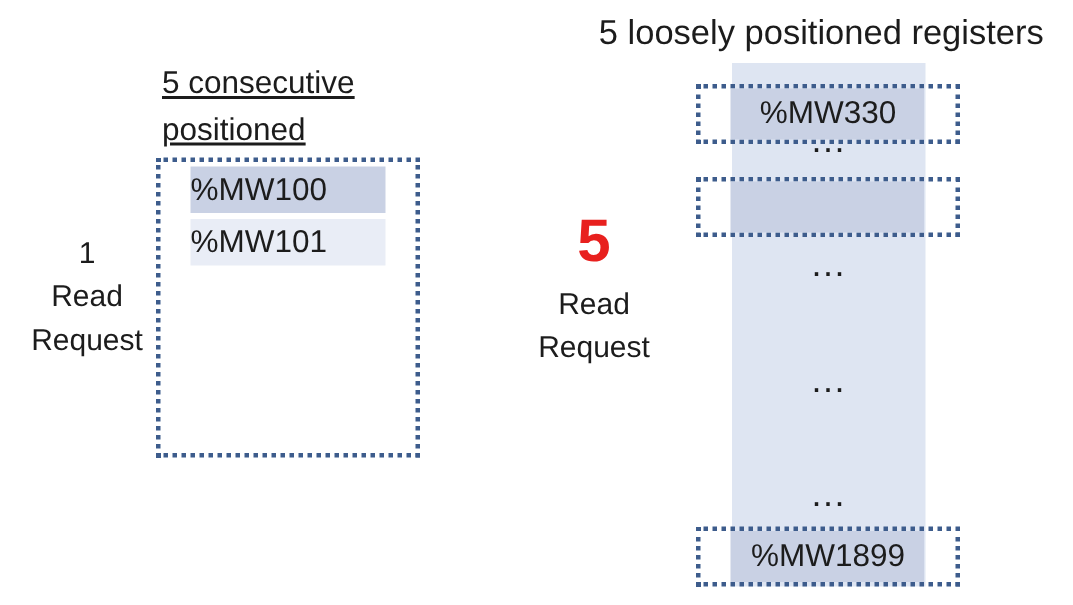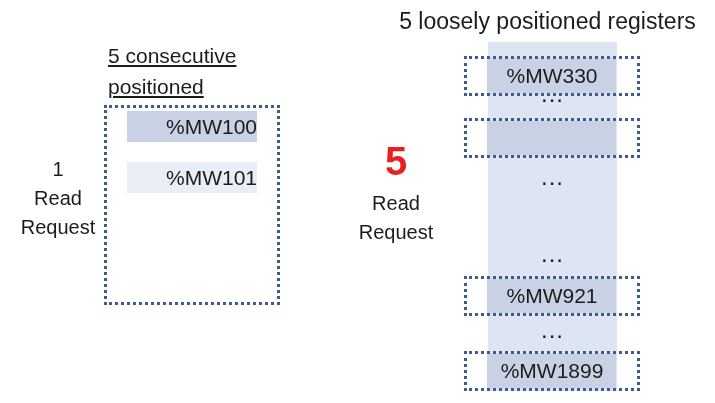--- a/index.html
+++ b/index.html
@@ -42,22 +42,22 @@
     left: 104px;
     top: 105px;
     width: 176px;
     height: 200px;
     box-sizing: border-box;
     border: 3px dotted var(--dotted-border, #3d5c8c);
     padding: 3px 20px 0 20px;
   }
   .cell {
     height: 31px;
-    margin-bottom: 20px;
-    text-align: right;
+    margin-bottom: 4px;
+    text-align: left;
     font-size: 21px;
     line-height: 31px;
   }
   .cell.dark  { background: var(--cell-dark,  #c9d1e4); }
   .cell.light { background: var(--cell-light, #e9edf6); }
 
   
   .right-title {
     position: absolute;
     left: 390px;
@@ -174,24 +174,20 @@
   </div>
   <div class="gap-dots gdots1">...</div>
 
   <div class="rbox rbox2">
     <div class="band"></div>
   </div>
   <div class="gap-dots gdots2">...</div>
 
   <div class="gap-dots gdots3">...</div>
 
-  <div class="rbox rbox4">
-    <div class="band"></div>
-    <div class="rlabel">%MW921</div>
-  </div>
   <div class="gap-dots gdots4">...</div>
 
   <div class="rbox rbox5">
     <div class="band"></div>
     <div class="rlabel">%MW1899</div>
   </div>
 
 </div>
 
 </body></html>

